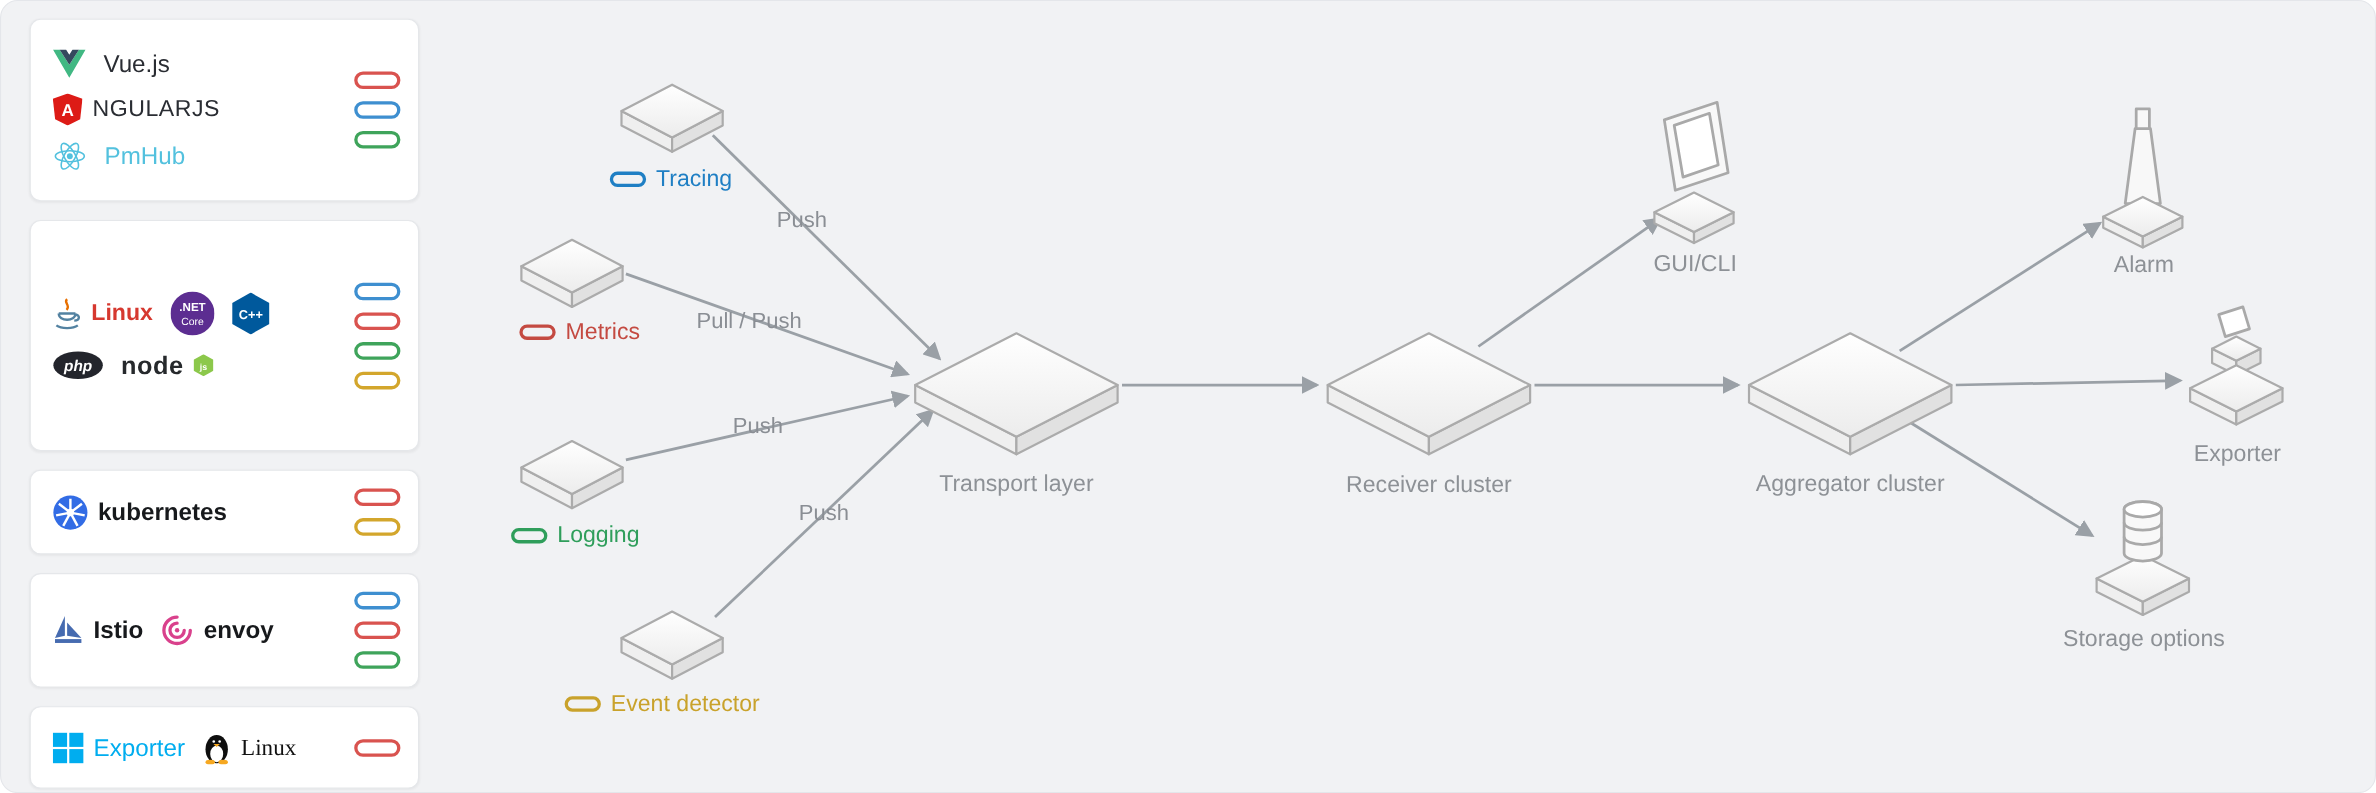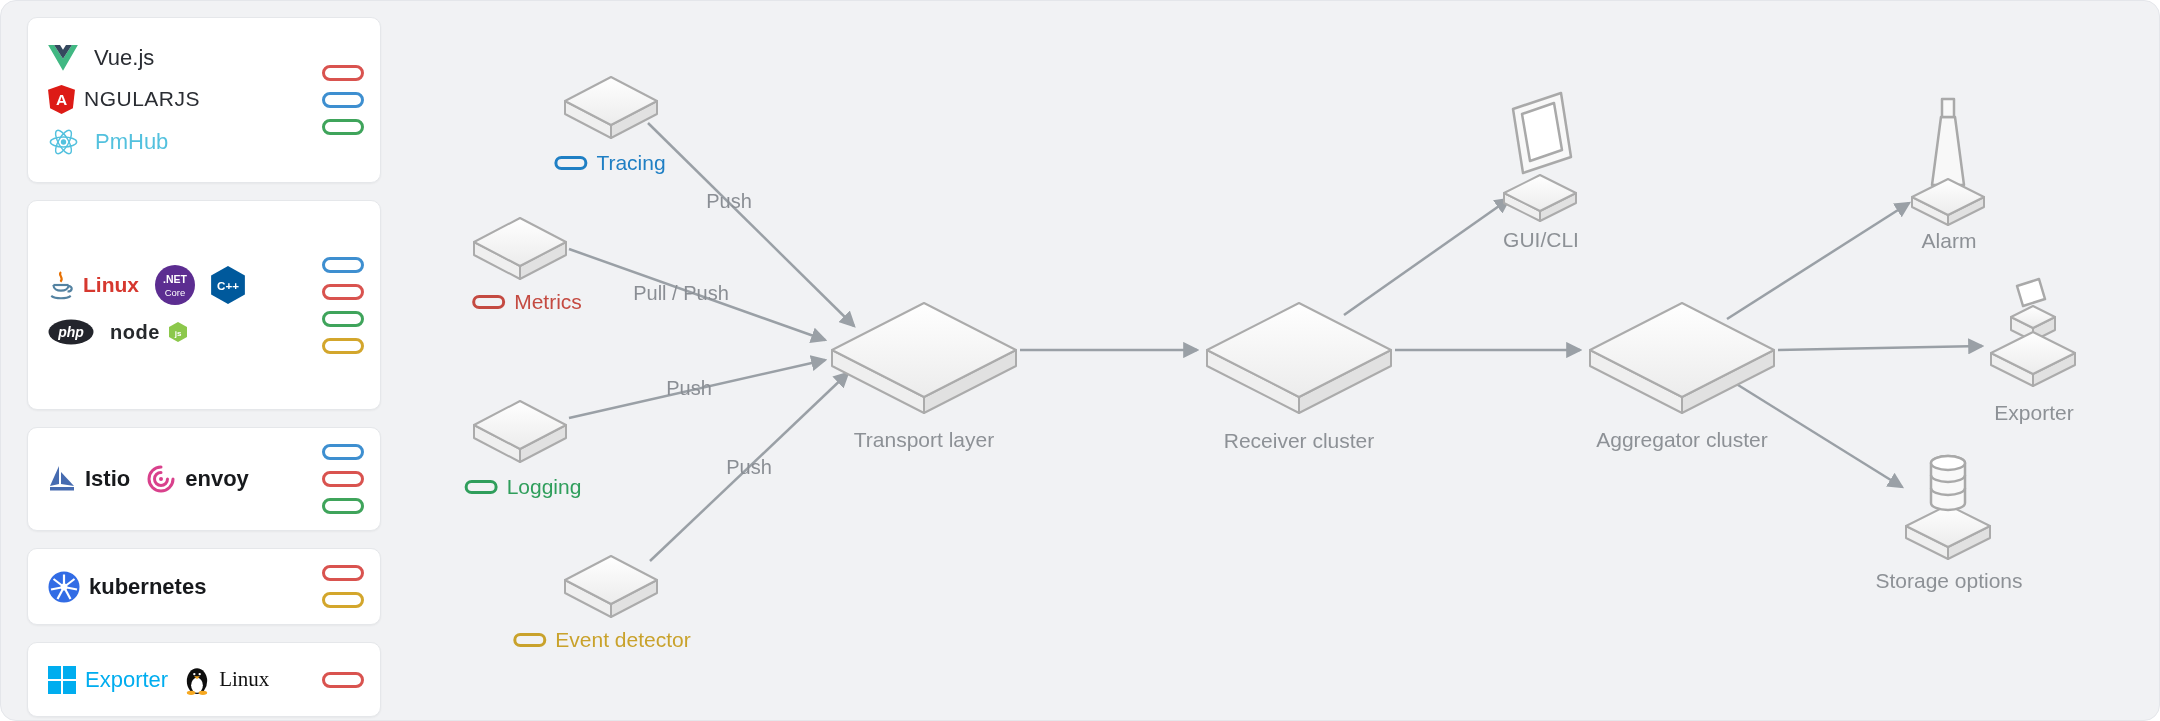--- a/index.html
+++ b/index.html
@@ -20,21 +20,21 @@
   .pill.green{border-color:var(--c-green,#3FA45B)}
   .pill.yellow{border-color:var(--c-yellow,#D3A62C)}
 
   .t{font-size:22px;color:#2a2d33;white-space:nowrap;}
   .t.vue{font-size:22px;}
   .t.ang{font-size:21px;font-weight:500;letter-spacing:.5px;}
   .t.react{color:#53C1DE;}
   .t.java{color:#D6382F;font-size:21px;font-weight:600;}
   .t.go{color:#00A9D2;font-size:30px;font-weight:800;letter-spacing:-1px;}
   .t.python{color:#6e6e6e;font-size:21px;}
-  .t.node{font-weight:700;font-size:20px;color:#26292c;letter-spacing:.5px;}
+  .t.node{font-weight:700;font-size:23px;color:#26292c;letter-spacing:.5px;}
   .t.bold{font-weight:700;color:#17191c;}
   .t.win{color:#00ADEF;}
   .t.linux{font-family:"Liberation Serif",serif;font-size:21px;color:#111;}
 
   
   .diagram{position:absolute;inset:0;padding-left:33px;}
   svg.wires{position:absolute;left:0;top:0;}
   .wire{stroke:#9aa0a6;stroke-width:2.5;fill:none;}
   .box3d .top{fill:url(#gTop);stroke:#ababab;stroke-width:2;stroke-linejoin:round;}
   .box3d .fl{fill:#efefef;stroke:#ababab;stroke-width:2;stroke-linejoin:round;}
@@ -131,50 +131,20 @@
               <text x="9" y="14" text-anchor="middle" font-size="8" font-weight="bold" fill="#fff">js</text>
             </svg>
           </div>
         </div>
       </div>
       <div class="pillcol">
         <span class="pill blue"></span>
         <span class="pill red"></span>
         <span class="pill green"></span>
         <span class="pill yellow"></span>
-      </div>
-    </div>
-
-    <div class="card h3">
-      <div class="rows">
-        <div class="row">
-          <div class="grp">
-            <svg width="28" height="30" viewBox="0 0 28 30">
-              <polygon points="11,2 11,20 2,22" fill="#466BB0"></polygon>
-              <polygon points="13,8 13,20 26,22" fill="#466BB0"></polygon>
-              <rect x="2" y="23" width="24" height="3.5" fill="#466BB0"></rect>
-            </svg>
-            <span class="t bold">Istio</span>
-          </div>
-          <div class="grp">
-            <svg width="30" height="30" viewBox="0 0 30 30">
-              <g fill="none" stroke="#D9418C" stroke-width="3" stroke-linecap="round">
-                <path d="M15 3 A12 12 0 1 0 27 15"></path>
-                <path d="M15 8.5 A6.5 6.5 0 1 0 21.5 15"></path>
-              </g>
-              <circle cx="15" cy="15" r="2" fill="#D9418C"></circle>
-            </svg>
-            <span class="t bold">envoy</span>
-          </div>
-        </div>
-      </div>
-      <div class="pillcol">
-        <span class="pill blue"></span>
-        <span class="pill red"></span>
-        <span class="pill green"></span>
       </div>
     </div>
 
     <div class="card h4">
       <div class="rows">
         <div class="row">
           <div class="grp">
             <svg width="32" height="32" viewBox="0 0 32 32">
               <circle cx="16" cy="16" r="15.5" fill="#326CE5"></circle>
               <g stroke="#fff" stroke-width="2.2">
@@ -191,20 +161,50 @@
             <span class="t bold">kubernetes</span>
           </div>
         </div>
       </div>
       <div class="pillcol">
         <span class="pill red"></span>
         <span class="pill yellow"></span>
       </div>
     </div>
 
+    <div class="card h3">
+      <div class="rows">
+        <div class="row">
+          <div class="grp">
+            <svg width="28" height="30" viewBox="0 0 28 30">
+              <polygon points="11,2 11,20 2,22" fill="#466BB0"></polygon>
+              <polygon points="13,8 13,20 26,22" fill="#466BB0"></polygon>
+              <rect x="2" y="23" width="24" height="3.5" fill="#466BB0"></rect>
+            </svg>
+            <span class="t bold">Istio</span>
+          </div>
+          <div class="grp">
+            <svg width="30" height="30" viewBox="0 0 30 30">
+              <g fill="none" stroke="#D9418C" stroke-width="3" stroke-linecap="round">
+                <path d="M15 3 A12 12 0 1 0 27 15"></path>
+                <path d="M15 8.5 A6.5 6.5 0 1 0 21.5 15"></path>
+              </g>
+              <circle cx="15" cy="15" r="2" fill="#D9418C"></circle>
+            </svg>
+            <span class="t bold">envoy</span>
+          </div>
+        </div>
+      </div>
+      <div class="pillcol">
+        <span class="pill blue"></span>
+        <span class="pill red"></span>
+        <span class="pill green"></span>
+      </div>
+    </div>
+
     <div class="card h5">
       <div class="rows">
         <div class="row">
           <div class="grp">
             <svg width="28" height="28" viewBox="0 0 28 28">
               <g fill="#00ADEF">
                 <rect x="0" y="0" width="13" height="13"></rect>
                 <rect x="15" y="0" width="13" height="13"></rect>
                 <rect x="0" y="15" width="13" height="13"></rect>
                 <rect x="15" y="15" width="13" height="13"></rect>

